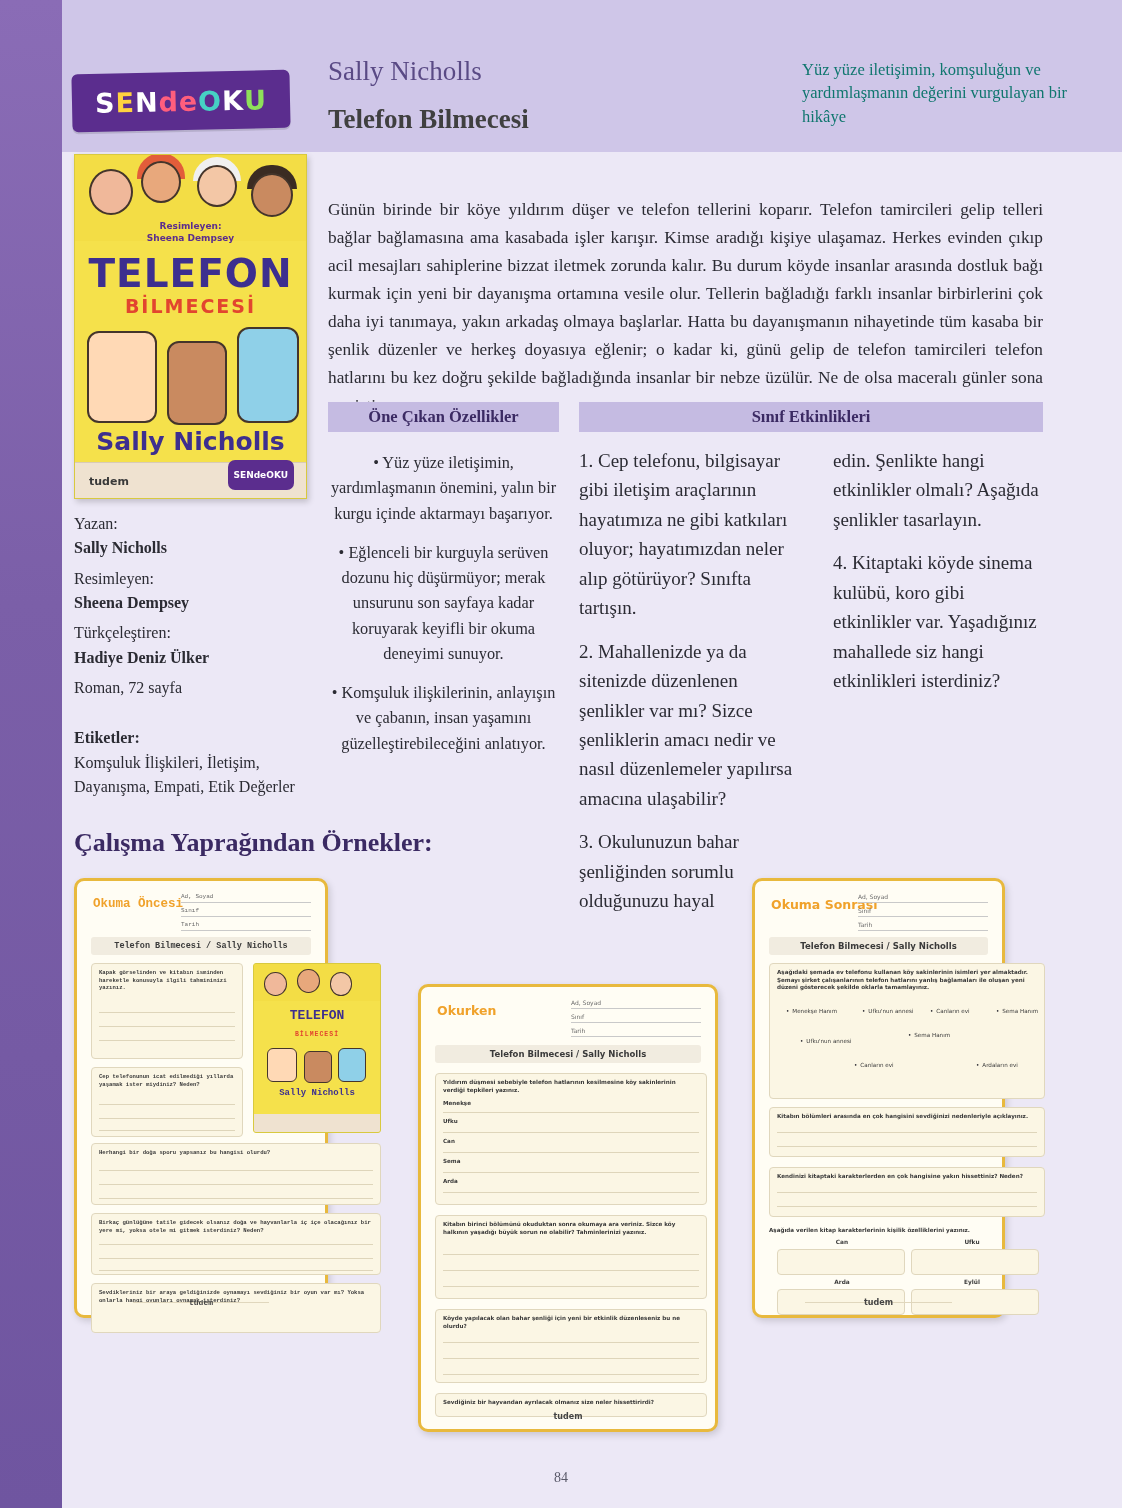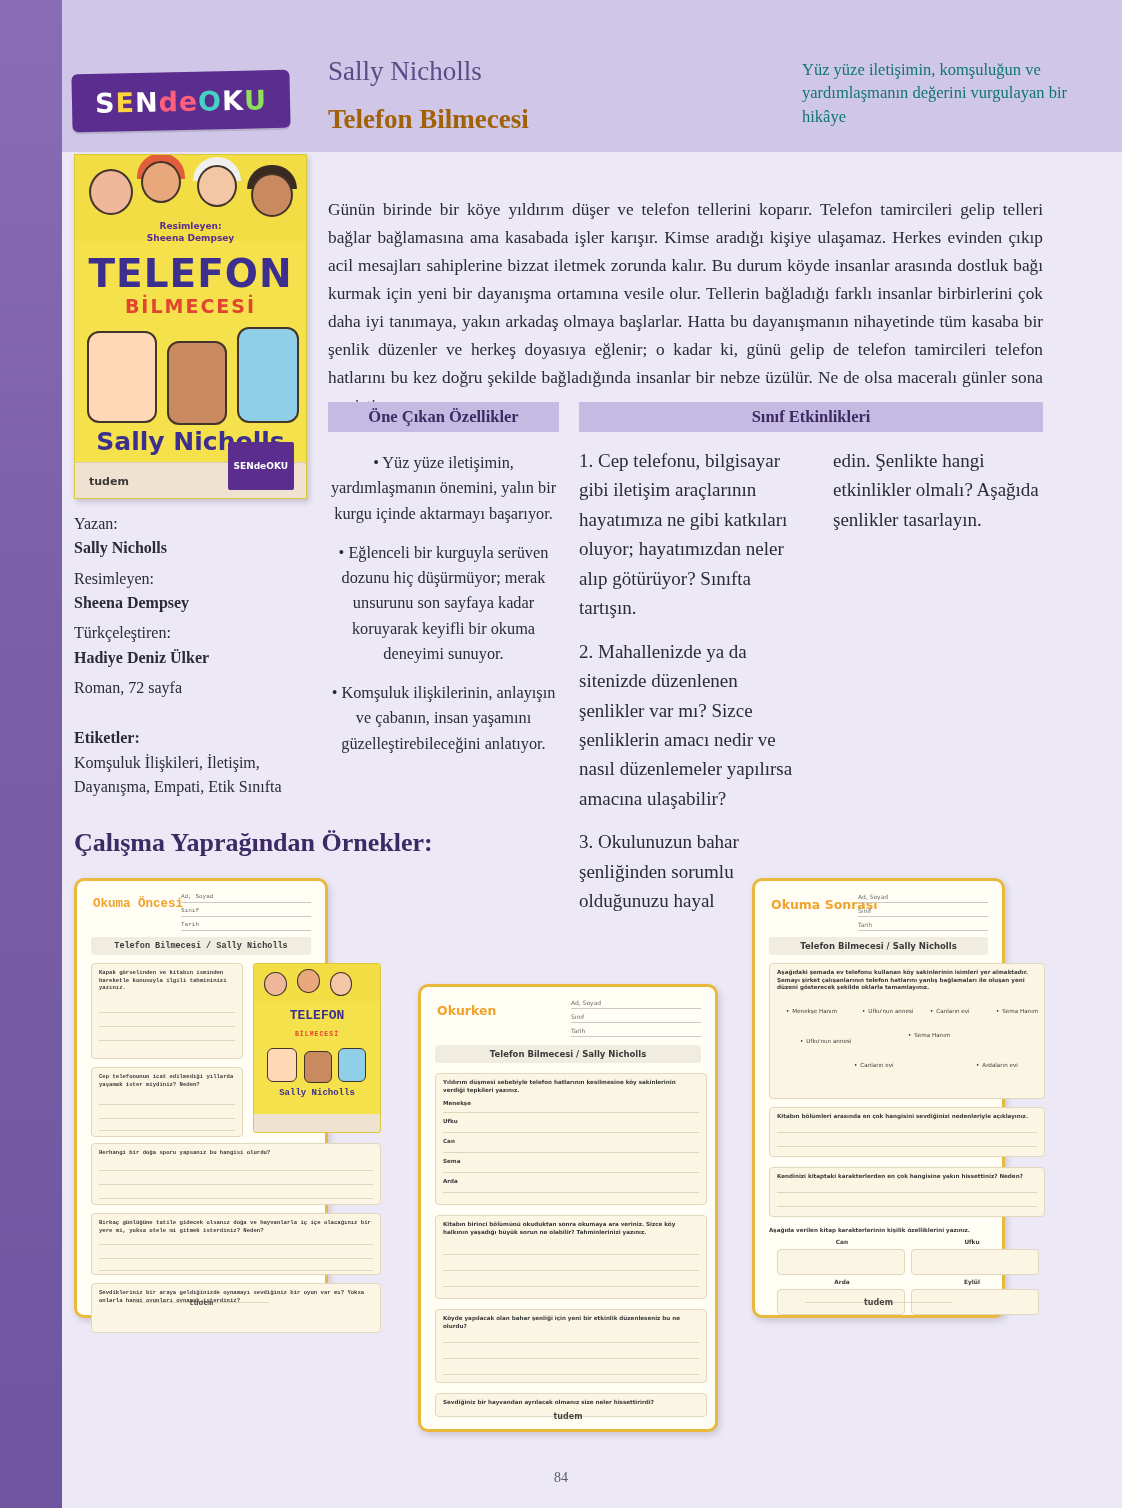--- a/index.html
+++ b/index.html
@@ -38,21 +38,21 @@
   .logo .s5 { color:#46d1c4; }
   .logo .s6 { color:#ffffff; }
   .logo .s7 { color:#8ee05a; }
 
   .author-name {
     position:absolute; left:328px; top:56px;
     font-size:27px; color:#5a4a85; font-family:"Liberation Serif", serif;
   }
   .book-title {
     position:absolute; left:328px; top:104px;
-    font-size:27px; font-weight:bold; color:#a16207;
+    font-size:27px; font-weight:bold; color:#404040;
   }
   .tagline {
     position:absolute; left:802px; top:58px; width:290px;
     font-size:16.5px; line-height:1.42; color:#0f766e;
   }
 
   
   .cover {
     position:absolute; left:74px; top:154px; width:233px; height:345px;
     background:#f5e14b;
@@ -86,21 +86,21 @@
   .cover .kid-b { position:absolute; left:92px; top:186px; width:60px; height:84px; background:#c98a60; border-radius:12px; border:2px solid #44352b; }
   .cover .kid-c { position:absolute; left:162px; top:172px; width:62px; height:96px; background:#8fd0e8; border-radius:12px; border:2px solid #44352b; }
   .cover .c-author {
     position:absolute; left:0; top:272px; width:100%; text-align:center;
     font-family:"DejaVu Sans", sans-serif; font-weight:bold; font-size:25px; color:#3d2f8f;
   }
   .cover .c-bottom { position:absolute; left:0; bottom:0; width:100%; height:36px; background:#efe2d0; border-top:1px solid #d9cbb6; }
   .cover .tudem { position:absolute; left:14px; bottom:10px; font-family:"DejaVu Sans", sans-serif; font-size:11px; font-weight:bold; color:#3a3a3a; }
   .cover .sendeoku-mini {
     position:absolute; right:12px; bottom:8px; background:#5b2d8e; color:#fff;
-    font-family:"DejaVu Sans", sans-serif; font-size:9px; font-weight:bold; padding:19px 6px; border-radius:2px;
+    font-family:"DejaVu Sans", sans-serif; font-size:9px; font-weight:bold; padding:10px 6px; border-radius:7px;
   }
 
   
   .meta { position:absolute; left:74px; top:512px; width:235px; font-size:16px; line-height:1.52; }
   .meta .lbl { color:#2b2b33; }
   .meta .val { font-weight:bold; }
   .meta .row { margin-bottom:6px; }
   .meta .tags-title { font-weight:bold; margin-top:26px; }
   .meta .tags { line-height:1.5; }
 
@@ -260,41 +260,42 @@
   <div class="row">
     <div class="lbl">Resimleyen:</div>
     <div class="val">Sheena Dempsey</div>
   </div>
   <div class="row">
     <div class="lbl">Türkçeleştiren:</div>
     <div class="val">Hadiye Deniz Ülker</div>
   </div>
   <div class="row">Roman, 72 sayfa</div>
   <div class="tags-title">Etiketler:</div>
-  <div class="tags">Komşuluk İlişkileri, İletişim, Dayanışma, Empati, Etik Sınıfta</div>
+  <div class="tags">Komşuluk İlişkileri, İletişim, Dayanışma, Empati, Etik Değerler</div>
 </div>
 
 <div class="summary">Günün birinde bir köye yıldırım düşer ve telefon tellerini koparır. Telefon tamircileri gelip telleri bağlar bağlamasına ama kasabada işler karışır. Kimse aradığı kişiye ulaşamaz. Herkes evinden çıkıp acil mesajları sahiplerine bizzat iletmek zorunda kalır. Bu durum köyde insanlar arasında dostluk bağı kurmak için yeni bir dayanışma ortamına vesile olur. Tellerin bağladığı farklı insanlar birbirlerini çok daha iyi tanımaya, yakın arkadaş olmaya başlarlar. Hatta bu dayanışmanın nihayetinde tüm kasaba bir şenlik düzenler ve herkeş doyasıya eğlenir; o kadar ki, günü gelip de telefon tamircileri telefon hatlarını bu kez doğru şekilde bağladığında insanlar bir nebze üzülür. Ne de olsa maceralı günler sona ermiştir.</div>
 
 <div class="panel-head" id="featuresHead">Öne Çıkan Özellikler</div>
 <div class="panel-head" id="activitiesHead">Sınıf Etkinlikleri</div>
 
 <div class="features">
   <p>• Yüz yüze iletişimin, yardımlaşmanın önemini, yalın bir kurgu içinde aktarmayı başarıyor.</p>
   <p>• Eğlenceli bir kurguyla serüven dozunu hiç düşürmüyor; merak unsurunu son sayfaya kadar koruyarak keyifli bir okuma deneyimi sunuyor.</p>
   <p>• Komşuluk ilişkilerinin, anlayışın ve çabanın, insan yaşamını güzelleştirebileceğini anlatıyor.</p>
 </div>
 
 <div class="acts-col" id="actsL">
   <p>1. Cep telefonu, bilgisayar gibi iletişim araçlarının hayatımıza ne gibi katkıları oluyor; hayatımızdan neler alıp götürüyor? Sınıfta tartışın.</p>
   <p>2. Mahallenizde ya da sitenizde düzenlenen şenlikler var mı? Sizce şenliklerin amacı nedir ve nasıl düzenlemeler yapılırsa amacına ulaşabilir?</p>
   <p>3. Okulunuzun bahar şenliğinden sorumlu olduğunuzu hayal</p>
 </div>
 <div class="acts-col" id="actsR">
   <p>edin. Şenlikte hangi etkinlikler olmalı? Aşağıda şenlikler tasarlayın.</p>
+  <p>4. Kitaptaki köyde sinema kulübü, koro gibi etkinlikler var. Yaşadığınız mahallede siz hangi etkinlikleri isterdiniz?</p>
 </div>
 
 <div class="ws-title">Çalışma Yaprağından Örnekler:</div>
 
 <div class="sheet" style="left:74px; top:878px; width:254px; height:440px;font-family:Liberation Mono, monospace;">
   <div class="s-title">Okuma Öncesi</div>
   <div class="id-lines">
     <div>Ad, Soyad</div>
     <div>Sınıf</div>
     <div>Tarih</div>

